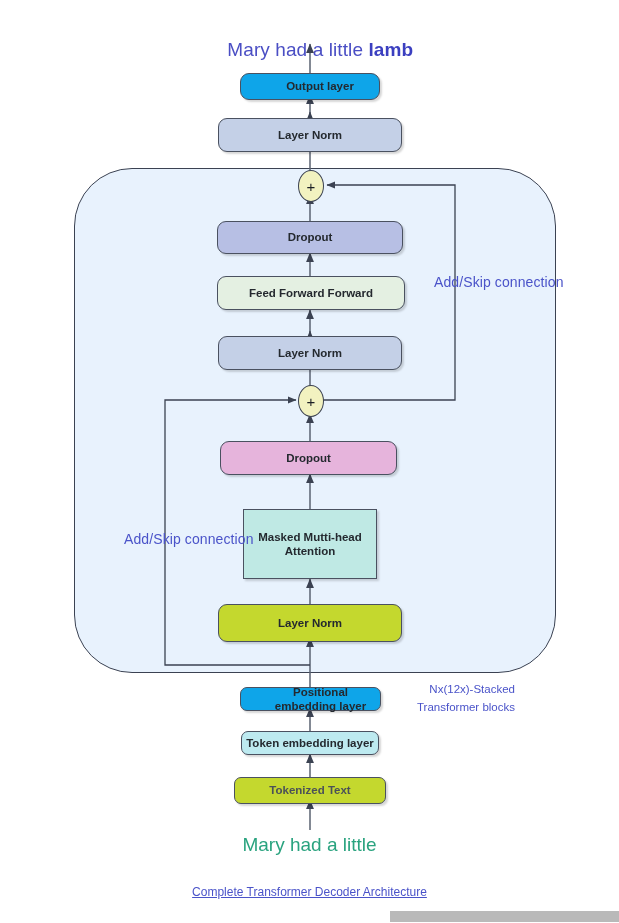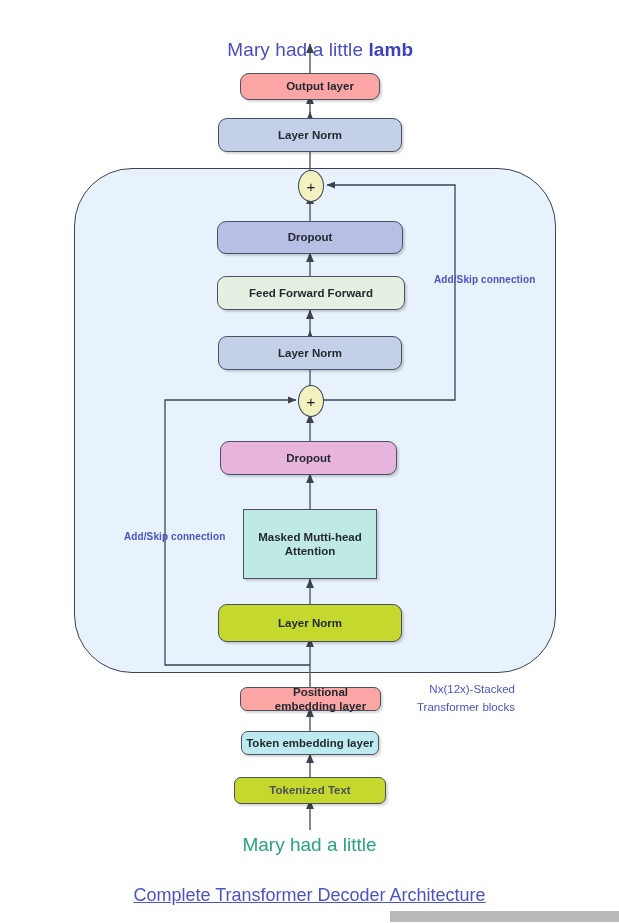--- a/index.html
+++ b/index.html
@@ -17,21 +17,21 @@
     left:0;top:17px;width:619px;text-align:center;
     font-size:19px;color:#4a4ec4;letter-spacing:.1px;
   }
   .sentence-top b{font-weight:bold;color:#3b3fc0;margin-top:35px;}
   .sentence-bottom{
     left:0;top:834px;width:619px;text-align:center;
     font-size:19px;color:#2aa37f;
   }
   .caption{
     left:0;top:885px;width:619px;text-align:center;
-    font-size:18px;color:#4a53c9;text-decoration:underline;
+    font-size:12px;color:#4a53c9;text-decoration:underline;
   }
 
   
   .container-block{
     position:absolute;left:74px;top:168px;width:482px;height:505px;
     background:#e8f2fd;border:1.4px solid #3b4252;border-radius:58px;
     box-sizing:border-box;
   }
 
   
@@ -40,21 +40,21 @@
     border:1.3px solid #4a5160;
     display:flex;align-items:center;justify-content:center;
     text-align:center;line-height:1.25;
     font-size:11.5px;font-weight:bold;color:#24292f;
     border-radius:9px;
   }
   .node.sq{border-radius:0;}
   .shadowed{box-shadow:2px 2px 2px rgba(0,0,0,.16);}
 
   
-  .c-salmon{background:#fca5a5;padding-left:20px;}
+  .c-salmon{background:#0ea5e9;padding-left:20px;}
   .c-bluegrey{background:#c4d0e7;}
   .c-periwinkle{background:#b7bfe4;}
   .c-mint{background:#e4f0e2;}
   .c-pink{background:#e6b4dc;}
   .c-cyan{background:#bfe9e4;}
   .c-green{background:#c4d82e;}
   .c-lightcyan{background:#bdeaf0;}
 
   .node.regular{font-weight:bold;color:#4b5158;font-size:11.5px;}
 
@@ -63,21 +63,21 @@
     position:absolute;width:24px;height:30px;border-radius:50%;
     background:#f2f2c0;border:1.3px solid #3b4252;
     display:flex;align-items:center;justify-content:center;
     font-size:15px;color:#1b1f24;font-weight:normal;line-height:1;
   }
 
   
   svg.wires{position:absolute;left:0;top:0;width:619px;height:923px;pointer-events:none;}
 
   .skip-label{
-    font-size:10px;font-weight:bold;color:#4a53c9;letter-spacing:.1px;
+    font-size:14px;font-weight:normal;color:#4a53c9;letter-spacing:.1px;
   }
   .note{
     font-size:11.5px;color:#4a53c9;line-height:1.55;text-align:right;
   }
 
   .scrollbar{
     position:absolute;left:390px;top:911px;width:229px;height:11px;
     background:#b9b9b9;
   }
 </style>

